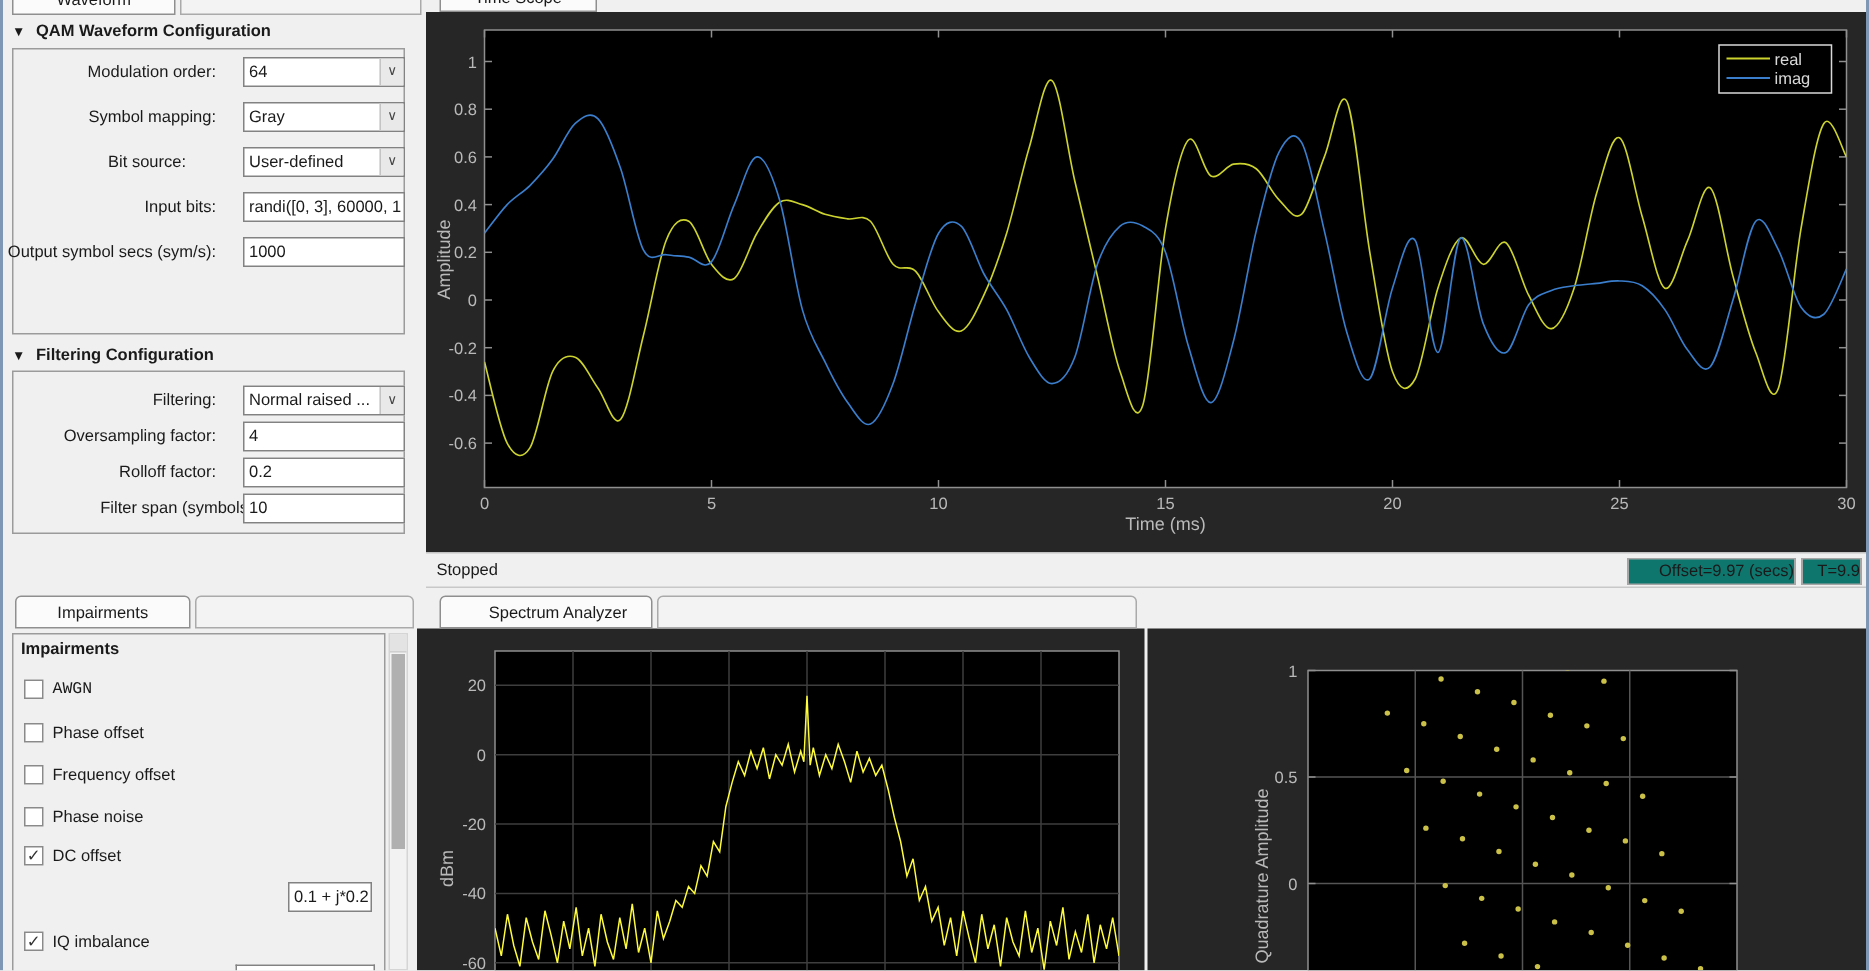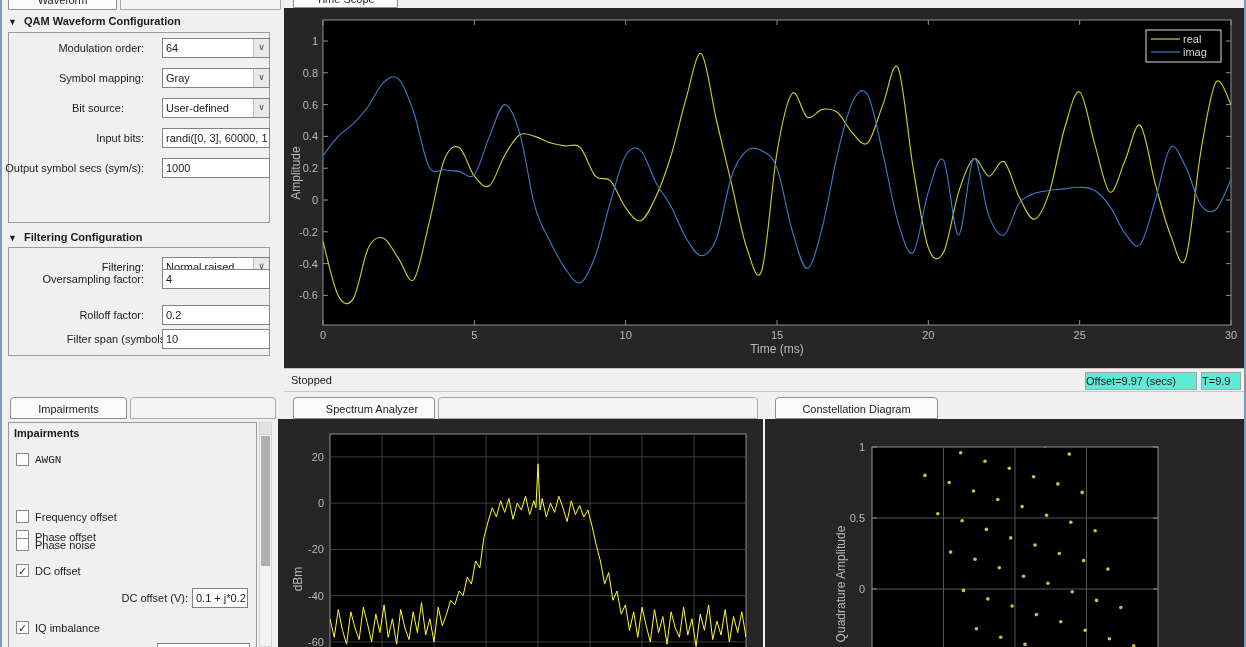--- a/index.html
+++ b/index.html
@@ -29,22 +29,22 @@
         border-left:1px solid #c4c4c4;color:#444;text-align:center;line-height:17px;font-size:9px;}
   
   .chkrow{position:absolute;left:14px;height:14px;}
   .cbox{position:absolute;left:0;top:0;width:13px;height:13px;background:#fff;border:1px solid #8a8a8a;
         font-size:11px;line-height:12px;text-align:center;color:#333;}
   .clab{position:absolute;left:19px;top:0;line-height:14px;white-space:nowrap;}
   
   #status-bar{position:absolute;left:284px;top:368px;width:962px;height:24px;background:#f0f0f0;
               border-top:1px solid #c2c2c2;border-bottom:1px solid #c8c8c8;z-index:6;}
   #status-text{position:absolute;left:7px;top:5px;}
-  .sbox{position:absolute;top:3px;height:18px;background:#5eead4;border:1px solid #a6a6a6;
-        line-height:16px;text-align:left;}
+  .sbox{position:absolute;top:3px;height:18px;background:#0f766e;border:1px solid #a6a6a6;
+        line-height:16px;text-align:right;}
   
   .sb-track{position:absolute;background:#f2f2f2;border:1px solid #d5d5d5;}
   .sb-btn{position:absolute;left:0;right:0;height:12px;background:#e3e3e3;border-bottom:1px solid #cfcfcf;}
   .sb-thumb{position:absolute;left:1px;right:1px;background:#b0b0b0;}
   .sliver{position:absolute;background:#fff;border:1px solid #828282;border-bottom:none;}
 </style>
 </head>
 <body>
 
 <div id="stage">
@@ -89,21 +89,21 @@
     <div class="sechdr" style="left:6px;top:231px;">
       <span class="tri">▼</span>
       <span>Filtering Configuration</span>
     </div>
     <div class="gbox" style="left:6px;top:247px;width:262px;height:109px;"></div>
     <div id="filt-rows">
         <div class="frow" style="left: 0px; top: 257px; width: 268px;">
           <div class="flabel" style="">Filtering:</div>
           <div class="fbox dd" style="">Normal raised ...<div class="chev" style="">∨</div></div>
         </div>
-        <div class="frow" style="left: 0px; top: 269px; width: 268px;">
+        <div class="frow" style="left: 0px; top: 281px; width: 268px;">
           <div class="flabel" style="">Oversampling factor:</div>
           <div class="fbox" style="">4</div>
         </div>
         <div class="frow" style="left: 0px; top: 305px; width: 268px;">
           <div class="flabel" style="">Rolloff factor:</div>
           <div class="fbox" style="">0.2</div>
         </div>
         <div class="frow" style="left: 0px; top: 329px; width: 296px;">
           <div class="flabel" style="">Filter span (symbols):</div>
           <div class="fbox" style="">10</div>
@@ -117,21 +117,21 @@
     </div>
     <div class="tab empty" style="left:128px;top:2px;width:146px;height:22px;"></div>
 
     <div class="gbox" style="left:6px;top:27px;width:249px;height:230px;"></div>
     <div class="sechdr" style="left:12px;top:32px;">Impairments</div>
     <div id="imp-rows">
         <div class="chkrow" style="top: 58px; width: 230px; font-family: Liberation Mono, monospace;">
           <div class="cbox" style=""></div>
           <div class="clab" style="">AWGN</div>
         </div>
-        <div class="chkrow" style="top: 87px; width: 230px; margin-top: 48px;">
+        <div class="chkrow" style="top: 87px; width: 230px;">
           <div class="cbox" style=""></div>
           <div class="clab" style="">Phase offset</div>
         </div>
         <div class="chkrow" style="top: 115px; width: 230px;">
           <div class="cbox" style=""></div>
           <div class="clab" style="">Frequency offset</div>
         </div>
         <div class="chkrow" style="top: 143px; width: 230px;">
           <div class="cbox" style=""></div>
           <div class="clab" style="">Phase noise</div>
@@ -140,21 +140,20 @@
           <div class="cbox" style="">✓</div>
           <div class="clab" style="">DC offset</div>
         </div>
         <div class="chkrow" style="top: 226px; width: 230px;">
           <div class="cbox" style="">✓</div>
           <div class="clab" style="">IQ imbalance</div>
         </div>
       </div>
 
     <div class="frow" style="left:0;top:193px;width:248px;">
-      <div class="flabel" style="right:62px;">DC offset (V):</div>
       <div class="fbox" style="left:190px;width:56px;">0.1 + j*0.2</div>
     </div>
 
     <div class="sliver" style="left:155px;top:248px;width:93px;height:6px;"></div>
 
     <div class="sb-track" style="left:257px;top:27px;width:13px;height:225px;">
       <div class="sb-btn"></div>
       <div class="sb-thumb" style="top:13px;height:130px;"></div>
     </div>
   </div>
@@ -270,23 +269,20 @@
         <line x1="52" y1="222.89375" x2="468" y2="222.89375" stroke="#3e3e3e"></line>
         <text x="46" y="226.89375" text-anchor="end" font-size="11" fill="#b9b9b9">-60</text>
         <text x="24" y="160" text-anchor="middle" font-size="12" fill="#b9b9b9" transform="rotate(-90 24 160)">dBm</text>
         <g clip-path="url(#clip-sp)">
           <polyline points="52.0,199.8 56.2,218.3 60.3,190.5 64.5,211.3 68.6,225.2 72.8,192.8 77.0,209.0 81.1,220.6 85.3,188.2 89.4,204.4 93.6,222.9 97.8,195.1 101.9,213.6 106.1,185.9 110.2,218.3 114.4,199.8 118.6,225.2 122.7,190.5 126.9,209.0 131.0,220.6 135.2,192.8 139.4,213.6 143.5,183.6 147.7,216.0 151.8,199.8 156.0,222.9 160.2,188.2 164.3,206.7 168.5,195.1 172.6,181.3 176.8,185.9 181.0,172.0 185.1,176.6 189.3,158.1 193.4,165.1 197.6,142.0 201.8,148.9 205.9,118.8 210.1,102.6 214.2,88.8 218.4,98.0 222.6,81.8 226.7,93.4 230.9,79.5 235.0,100.3 239.2,84.1 243.4,91.1 247.5,77.2 251.7,95.7 255.8,81.8 257.9,88.8 260.0,44.8 262.1,91.1 264.2,79.5 268.3,98.0 272.5,84.1 276.6,93.4 280.8,77.2 285.0,88.8 289.1,102.6 293.3,81.8 297.4,95.7 301.6,86.5 305.8,98.0 309.9,91.1 314.1,107.3 318.2,125.8 322.4,142.0 326.6,165.1 330.7,153.5 334.9,181.3 339.0,172.0 343.2,195.1 347.4,185.9 351.5,211.3 355.7,192.8 359.8,218.3 364.0,188.2 368.2,206.7 372.3,222.9 376.5,190.5 380.6,213.6 384.8,197.5 389.0,225.2 393.1,192.8 397.3,209.0 401.4,218.3 405.6,188.2 409.8,216.0 413.9,199.8 418.1,227.5 422.2,195.1 426.4,211.3 430.6,185.9 434.7,220.6 438.9,202.1 443.0,216.0 447.2,190.5 451.4,222.9 455.5,197.5 459.7,213.6 463.8,192.8 468.0,218.3" fill="none" stroke="#fdfb3a" stroke-width="1"></polyline>
         </g>
       </svg>
   </div>
 
   <div class="panel lightpanel" id="constellation-panel" style="left:765px;top:395px;width:481px;height:252px;">
-    <div class="tab" style="left:10px;top:2px;width:163px;height:22px;line-height:22px;">
-      <span class="tlab">Constellation Diagram</span>
-    </div>
     <svg id="cd-svg" width="481" height="228" style="position:absolute;left:0;top:24px;background:#262626;">
         <rect x="107" y="28" width="286" height="204" fill="#000000" stroke="#8f8f8f"></rect>
         <defs>
           <clipPath id="clip-cd">
             <rect x="107" y="28" width="286" height="200"></rect>
           </clipPath>
         </defs>
         <line x1="178.5" y1="28" x2="178.5" y2="228" stroke="#555555"></line>
         <line x1="250" y1="28" x2="250" y2="228" stroke="#555555"></line>
         <line x1="321.5" y1="28" x2="321.5" y2="228" stroke="#555555"></line>

